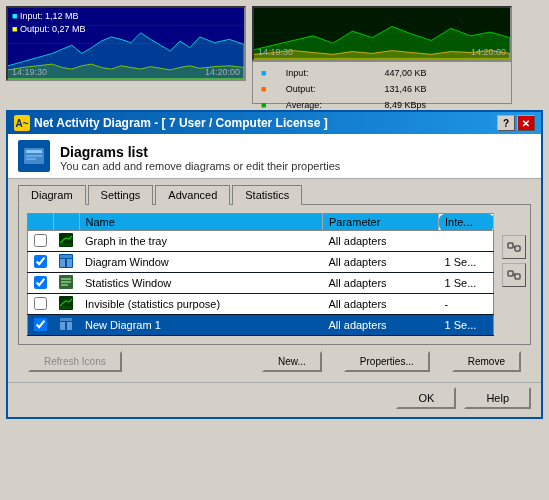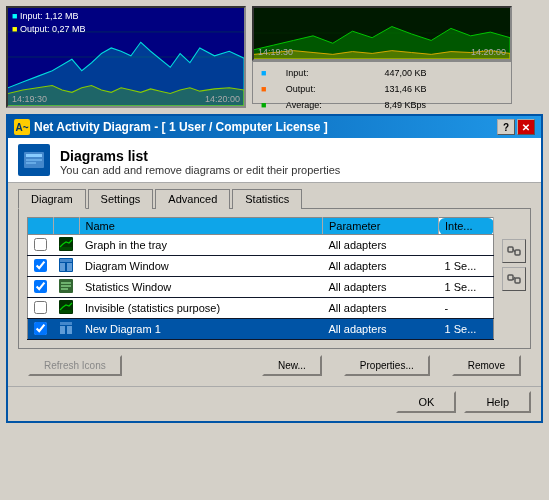--- a/index.html
+++ b/index.html
@@ -23,21 +23,21 @@
 
     .graph-box {
       background: #000080;
       border: 2px inset #888;
       position: relative;
       overflow: hidden;
     }
 
     .graph-box-left {
       width: 240px;
-      height: 102px;
+      height: 75px;
     }
 
     .graph-labels-left {
       position: absolute;
       top: 2px;
       left: 4px;
       color: #fff;
       font-size: 9px;
       line-height: 13px;
       z-index: 10;
@@ -445,21 +445,21 @@
       </div>
     </div>
   </div>
 </div>
 
 <div class="main-window">
 
   <div class="title-bar">
     <div class="title-bar-left">
       <div class="title-bar-icon">A~</div>
-      <span>Net Activity Diagram - [ 1 User / Computer License ]</span>
+      <span>Net Activity Diagram - [ 7 User / Computer License ]</span>
     </div>
     <div class="title-bar-buttons">
       <div class="tb-btn">?</div>
       <div class="tb-btn tb-btn-close">✕</div>
     </div>
   </div>
 
   <div class="dialog-header">
     <div class="dialog-header-icon">
       <svg width="24" height="24" viewBox="0 0 24 24">

